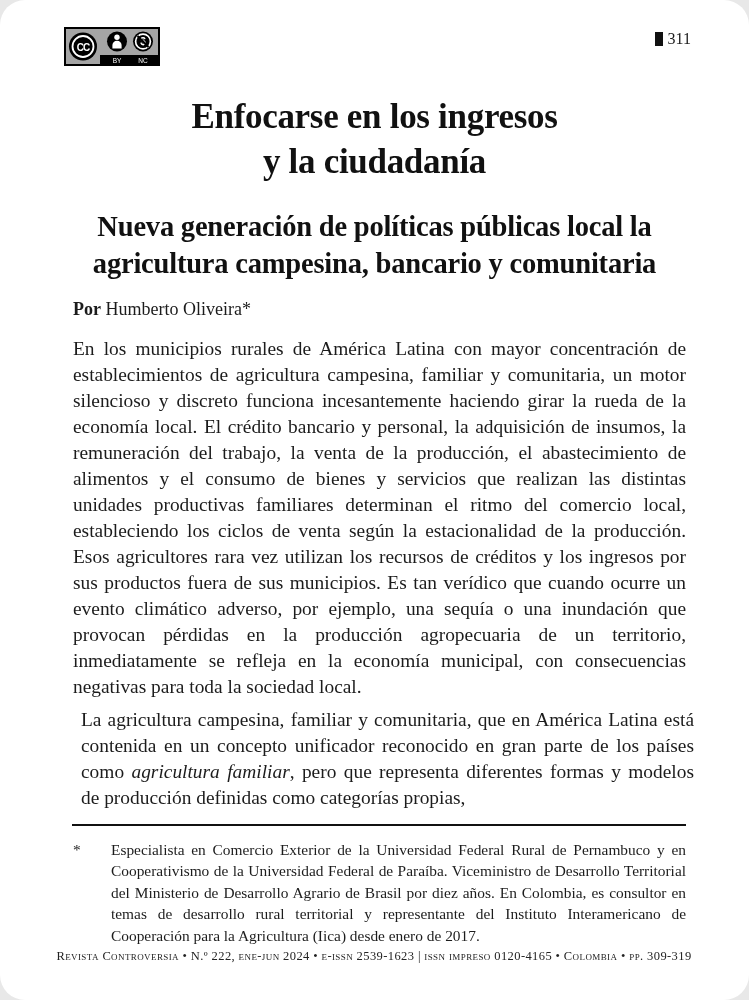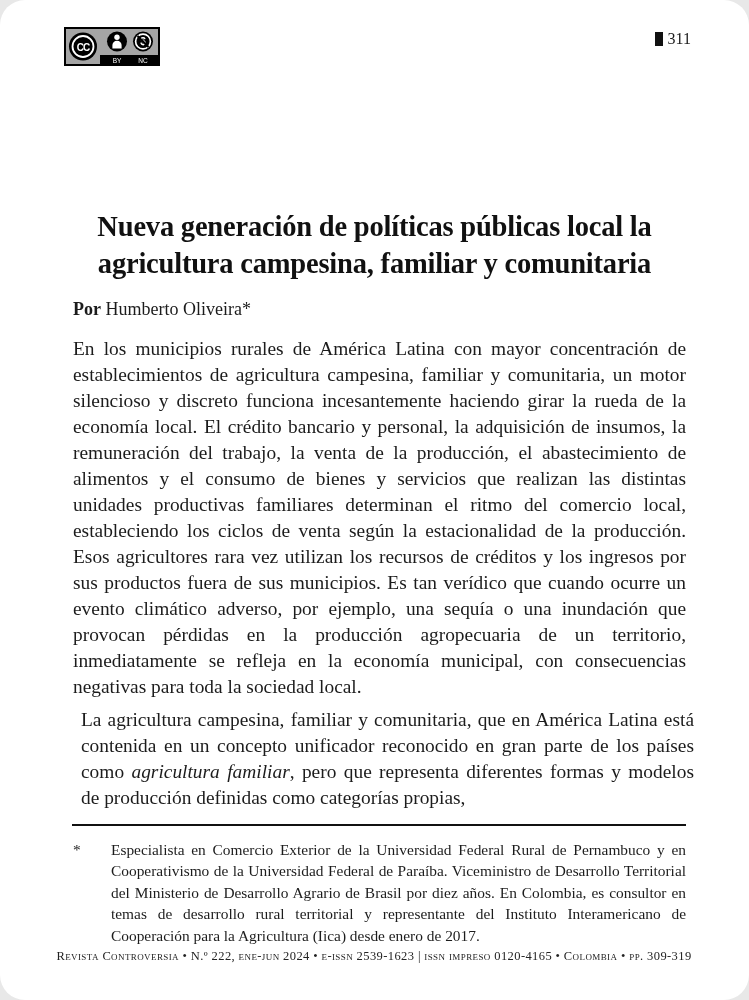--- a/index.html
+++ b/index.html
@@ -112,24 +112,28 @@
       <text x="53" y="35.8" text-anchor="middle" font-family="Liberation Sans, sans-serif" font-size="6.5" fill="#fff">BY</text>
       <text x="79" y="35.8" text-anchor="middle" font-family="Liberation Sans, sans-serif" font-size="6.5" fill="#fff">NC</text>
     </svg>
   </div>
 
   <div class="page-number-wrap">
     <span class="page-number-marker"></span>
     <span>311</span>
   </div>
 
+  <h1 class="article-title" style="margin:0;">
+    <div>Enfocarse en los ingresos</div>
+    <div>y la ciudadanía</div>
+  </h1>
 
   <h2 class="article-subtitle" style="margin:0;">
     <div>Nueva generación de políticas públicas local la</div>
-    <div>agricultura campesina, familiar y comunitaria</div>
+    <div>agricultura campesina, bancario y comunitaria</div>
   </h2>
 
   <div class="byline">
     <span class="prefix">Por</span>
     <span> </span>
     <span>Humberto Oliveira*</span>
   </div>
 
   <p class="body-paragraph para-1" style="margin:0;">En los municipios rurales de América Latina con mayor concentración de establecimientos de agricultura campesina, familiar y comunitaria, un motor silencioso y discreto funciona incesantemente haciendo girar la rueda de la economía local. El crédito bancario y personal, la adquisición de insumos, la remuneración del trabajo, la venta de la producción, el abastecimiento de alimentos y el consumo de bienes y servicios que realizan las distintas unidades productivas familiares determinan el ritmo del comercio local, estableciendo los ciclos de venta según la estacionalidad de la producción. Esos agricultores rara vez utilizan los recursos de créditos y los ingresos por sus productos fuera de sus municipios. Es tan verídico que cuando ocurre un evento climático adverso, por ejemplo, una sequía o una inundación que provocan pérdidas en la producción agropecuaria de un territorio, inmediatamente se refleja en la economía municipal, con consecuencias negativas para toda la sociedad local.</p>
 

